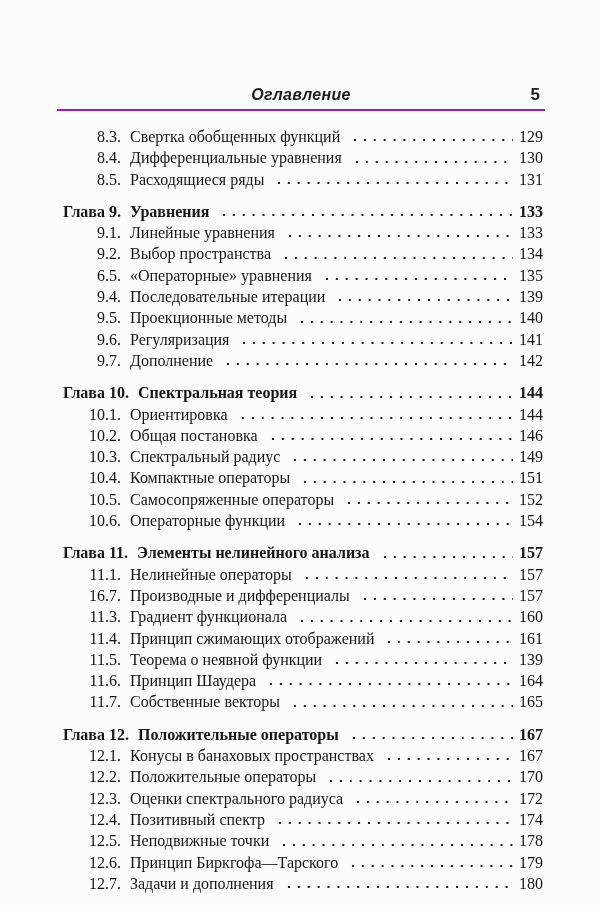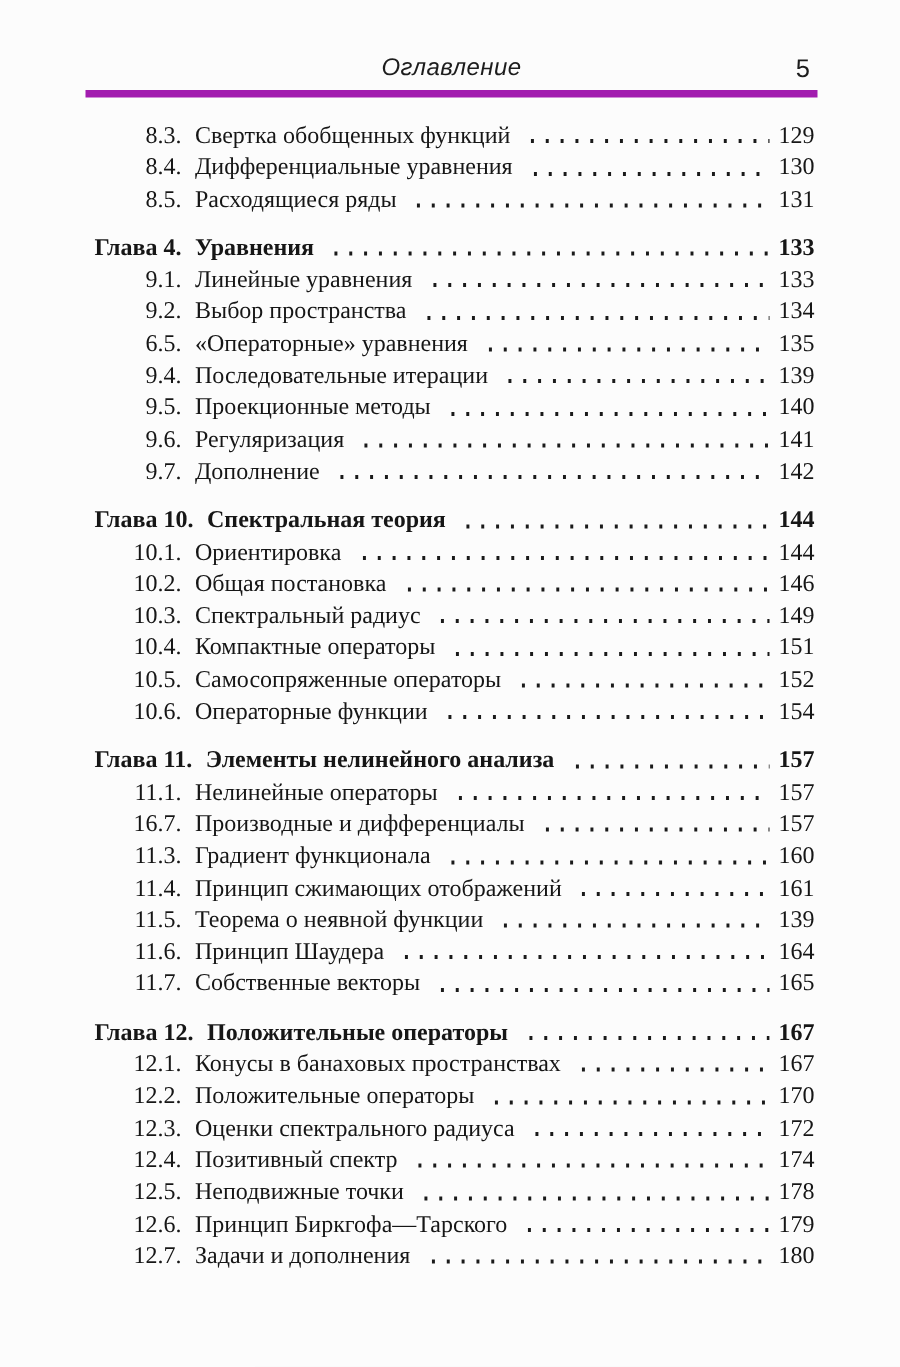--- a/index.html
+++ b/index.html
@@ -11,25 +11,26 @@
   .page {
     position: relative;
     width: 600px; height: 911px;
     background: #fcfcfc;
     color: #161616;
     overflow: hidden;
   }
   
   .header {
     position: relative;
-    margin: 36px 55px 0 57px;      
+    margin: 85px 55px 0 57px;      
     padding-bottom: 3px;
-    border-bottom: 5px solid #a21caf;
+    border-bottom: 2px solid #a21caf;
     line-height: 19px;
     height: 21px;
+    font-weight: bold;
   }
   .header-title {
     display: block;
     text-align: center;
     font-family: "Liberation Sans", "DejaVu Sans", sans-serif;
     font-style: italic;
     font-size: 16px;
     letter-spacing: 0.3px;
     color: #1d1d1d;
   }
@@ -104,21 +105,21 @@
   </div>
 
   <div class="row section">
     <span class="num">8.5.</span>
     <span class="title">Расходящиеся ряды</span>
     <span class="leader"></span>
     <span class="pagenum">131</span>
   </div>
 
   <div class="row chapter">
-    <span class="ch-label">Глава 4.</span>
+    <span class="ch-label">Глава 9.</span>
     <span class="title">Уравнения</span>
     <span class="leader"></span>
     <span class="pagenum">133</span>
   </div>
 
   <div class="row section">
     <span class="num">9.1.</span>
     <span class="title">Линейные уравнения</span>
     <span class="leader"></span>
     <span class="pagenum">133</span>

